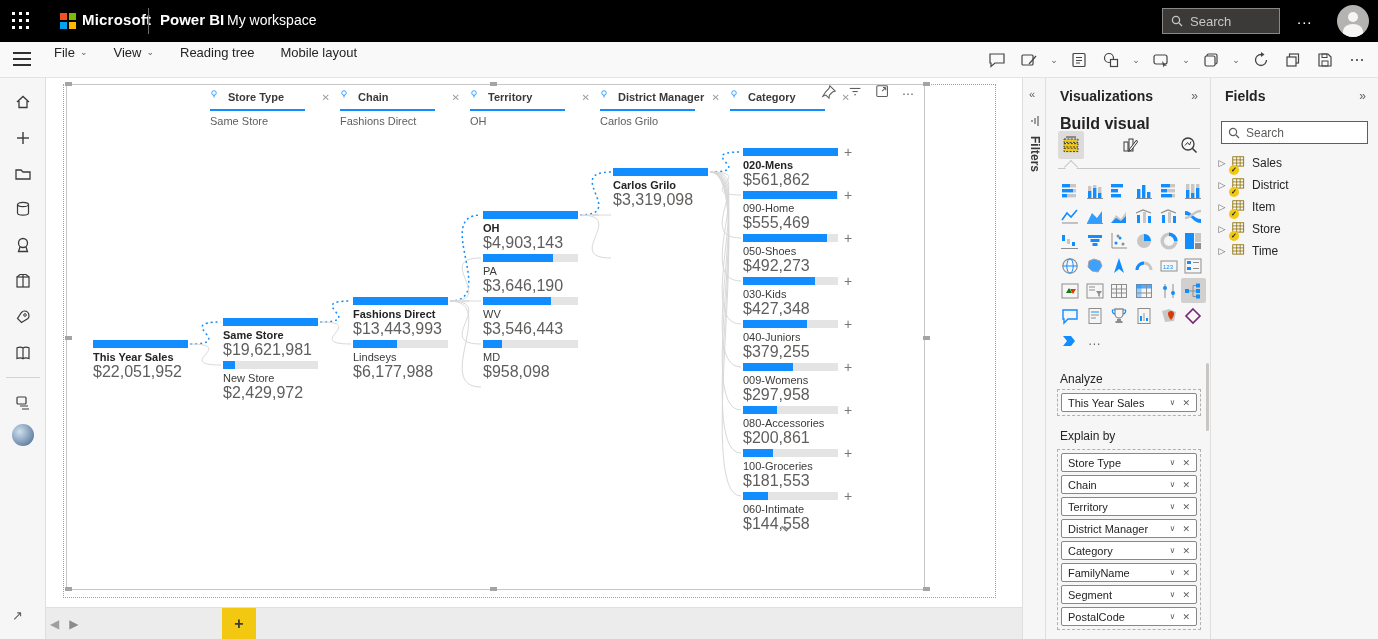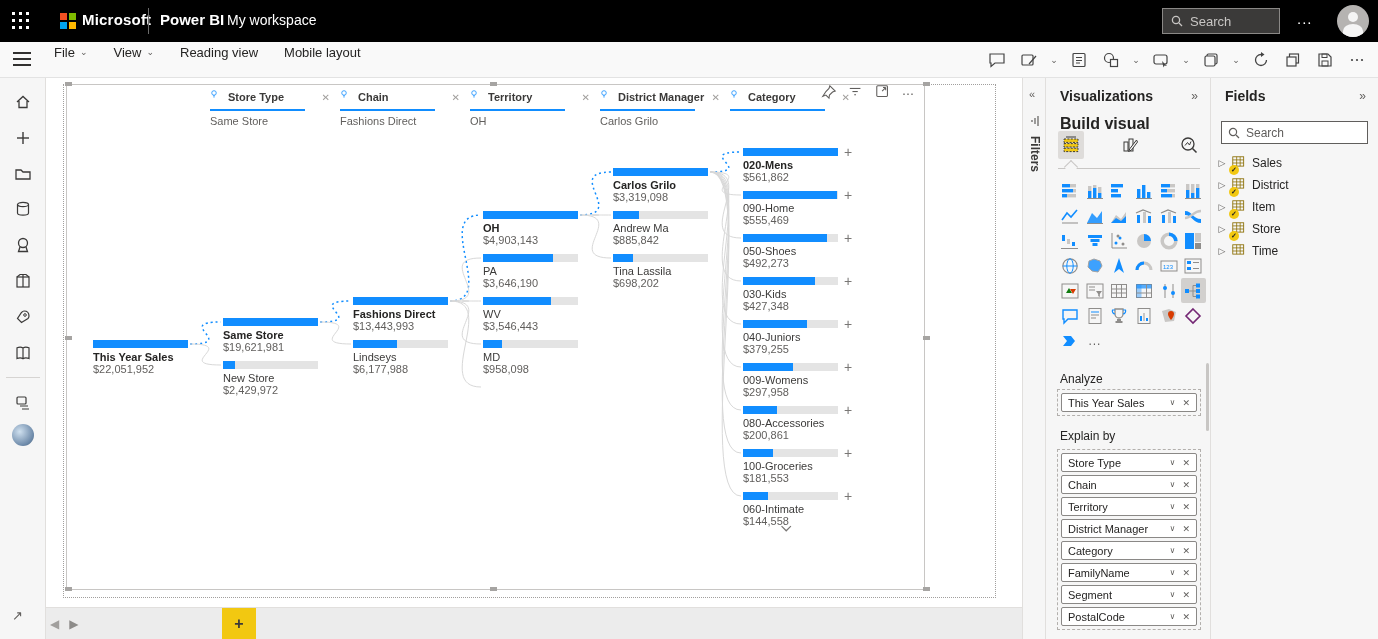--- a/index.html
+++ b/index.html
@@ -59,21 +59,21 @@
   .hdr .label { font-size:11px; font-weight:700; color:#3b3a39; white-space:nowrap; }
   .hdr .close { margin-left:auto; color:#a19f9d; font-size:10px; cursor:pointer; }
   .hdr .uline { height:2px; background:#118DFF; margin-top:3px; width:95px; }
   .hdr .val { margin-top:4px; font-size:11px; color:#605e5c; white-space:nowrap; }
 
   .node { position:absolute; width:120px; }
   .node .track { position:relative; width:95px; height:8px; background:#e4e4e4; cursor:pointer; }
   .node .fill { position:absolute; left:0; top:0; height:8px; background:#118DFF; }
   .node .nlabel { margin-top:3px; font-size:11px; color:#3b3a39; white-space:nowrap; }
   .node.sel .nlabel { font-weight:700; color:#252423; }
-  .node .nval { font-size:11px; color:#605e5c; white-space:nowrap; }
+  .node .nval { font-size:16px; color:#605e5c; white-space:nowrap; }
   .node .plus { position:absolute; left:101px; top:-4px; font-size:14px; color:#797775; cursor:pointer; }
   .v-toolbar { position:absolute; display:flex; gap:11px; align-items:center; }
   .v-toolbar .vt { cursor:pointer; }
   .more-chev { position:absolute; cursor:pointer; }
 
   
   .fstrip { position:absolute; left:1022px; top:78px; width:24px; height:561px; background:#f6f6f6; border-left:1px solid #e1dfdd; border-right:1px solid #e1dfdd; }
   .fstrip .collapse { position:absolute; left:6px; top:10px; font-size:11px; color:#605e5c; cursor:pointer; }
   .fstrip .ficon { position:absolute; left:5px; top:36px; cursor:pointer; }
   .fstrip .vtext { position:absolute; left:5px; top:58px; writing-mode:vertical-rl; font-size:12px; font-weight:700; color:#3b3a39; }
@@ -172,21 +172,21 @@
     <div class="menu-items" id="menuItems">
         <div class="menu-item">
           <span>File</span>
           <span class="chev">⌄</span>
         </div>
         <div class="menu-item">
           <span>View</span>
           <span class="chev">⌄</span>
         </div>
         <div class="menu-item">
-          <span>Reading view</span>
+          <span>Reading tree</span>
         </div>
         <div class="menu-item">
           <span>Mobile layout</span>
         </div>
       </div>
     <div class="menu-icons" id="menuIcons">
         <div class="mi">
           <svg width="18" height="18" viewBox="0 0 18 18">
             <path d="M2,3 H16 V12 H7 L3,15.5 V12 H2 Z" fill="none" stroke="#444" stroke-width="1.2"></path>
           </svg>
@@ -490,34 +490,20 @@
           <div class="nlabel">MD</div>
           <div class="nval">$958,098</div>
         </div>
         <div class="node sel" style="left: 567px; top: 90px;">
           <div class="track">
             <div class="fill" style="width:100%"></div>
           </div>
           <div class="nlabel">Carlos Grilo</div>
           <div class="nval">$3,319,098</div>
         </div>
-        <div class="node" style="left: 567px; top: 133px;">
-          <div class="track">
-            <div class="fill" style="width:27%"></div>
-          </div>
-          <div class="nlabel">Andrew Ma</div>
-          <div class="nval">$885,842</div>
-        </div>
-        <div class="node" style="left: 567px; top: 176px;">
-          <div class="track">
-            <div class="fill" style="width:21%"></div>
-          </div>
-          <div class="nlabel">Tina Lassila</div>
-          <div class="nval">$698,202</div>
-        </div>
         <div class="node sel" style="left: 697px; top: 70px;">
           <div class="track">
             <div class="fill" style="width:100%"></div>
             <div class="plus">+</div>
           </div>
           <div class="nlabel">020-Mens</div>
           <div class="nval">$561,862</div>
         </div>
         <div class="node" style="left: 697px; top: 113px;">
           <div class="track">

